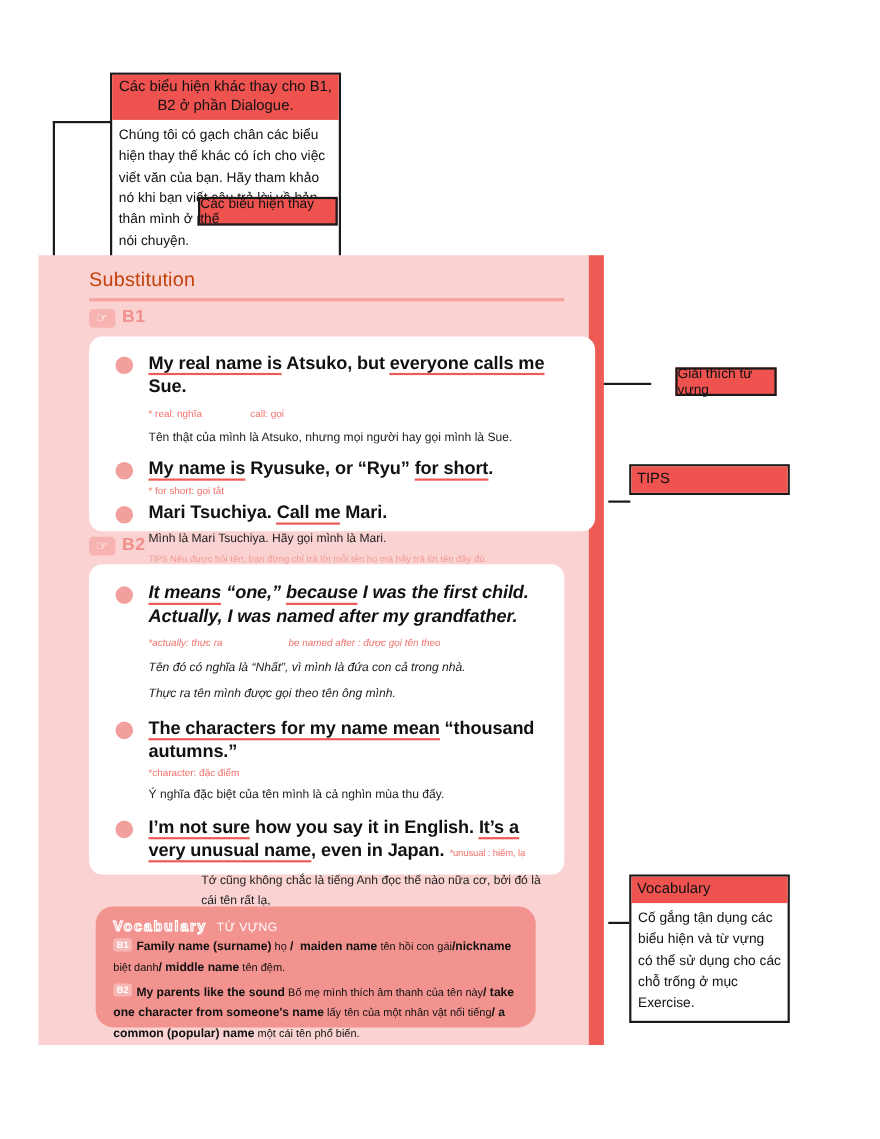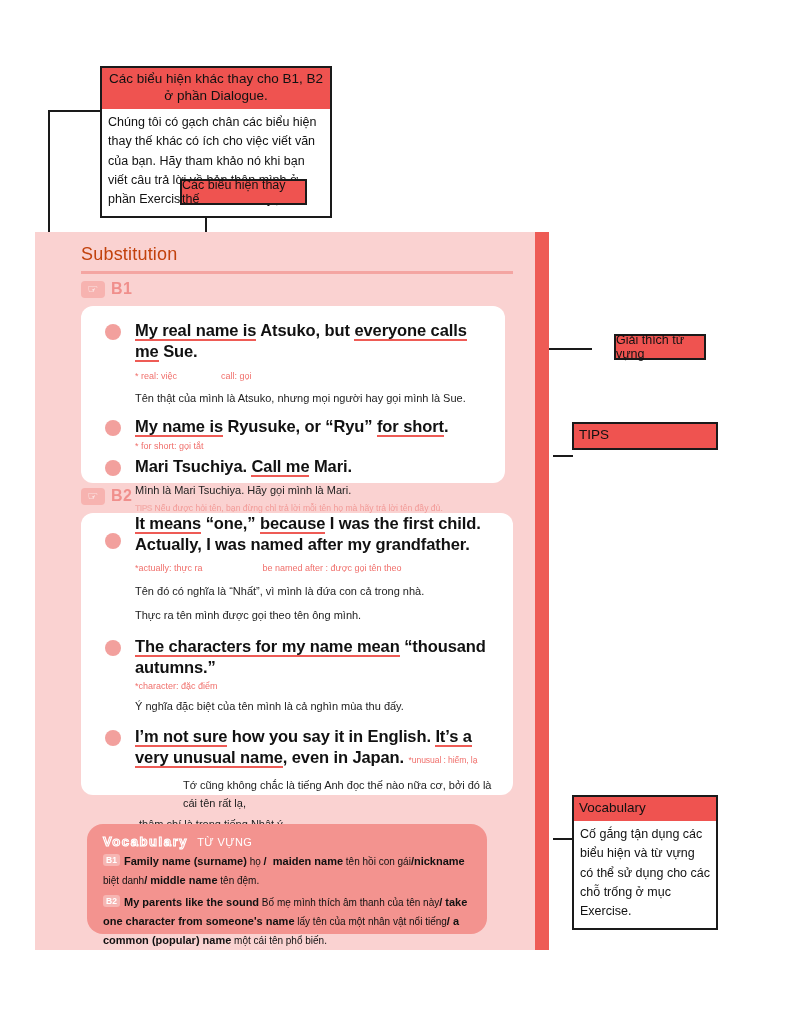--- a/index.html
+++ b/index.html
@@ -72,21 +72,21 @@
 <div class="ln h" style="left:48px;  top:289px; width:36px;"></div>
 <div class="ln h" style="left:48px;  top:496px; width:36px;"></div>
 
 <div class="ln v" style="left:205px; top:205px; height:51px;"></div>
 <div class="ln h" style="left:158px; top:255px; width:49px;"></div>
 
 <div class="ln h" style="left:280px; top:348px; width:312px;"></div>
 <div class="ln h" style="left:553px; top:455px; width:20px;"></div>
 <div class="ln h" style="left:553px; top:838px; width:20px;"></div>
 
-<div class="callout left" style="left:100px; top:66px; width:232px;">
+<div class="callout left" style="left:100px; top:66px; width:210px;">
   <div class="chead">Các biểu hiện khác thay cho B1, B2 ở phần Dialogue.</div>
   <div class="cbody">Chúng tôi có gạch chân các biểu hiện thay thế khác có ích cho việc viết văn của bạn. Hãy tham khảo nó khi bạn viết câu trả lời về bản thân mình ở phần Exercise và khi nói chuyện.</div>
 </div>
 
 <div class="callout simple" style="left:158px; top:179px; width:127px; height:26px;">Các biểu hiện thay thế</div>
 
 <div class="callout simple" style="left:592px; top:334px; width:92px; height:26px;">Giải thích từ vựng</div>
 
 <div class="callout" style="left:572px; top:422px; width:146px;">
   <div class="chead" style="text-align:left;">TIPS</div>
@@ -101,29 +101,29 @@
 <div id="page">
 
   <div class="sub-title">Substitution</div>
   <div class="sub-rule"></div>
 
   <div class="lvl" style="left:46px; top:48px;">
     <span class="hand">☞</span>
     <span class="lbl">B1</span>
   </div>
 
-  <div class="card" style="left:46px; top:74px; width:424px; height:177px;">
+  <div class="card" style="left:46px; top:74px; width:460px; height:177px;">
 
     <div class="row" style="padding-top:14px;">
       <span class="dot" style="top:18px;"></span>
       <div class="en">
         <u>My real name is</u> Atsuko, but <u>everyone calls me</u> Sue.
       </div>
       <div class="gloss" style="margin-top:8px;">
-        <span>* real: việc</span><span class="g2">call: gọi</span>
+        <span>* real: nghĩa</span><span class="g2">call: gọi</span>
       </div>
       <div class="vi" style="margin-top:6px;">Tên thật của mình là Atsuko, nhưng mọi người hay gọi mình là Sue.</div>
     </div>
 
     <div class="row" style="padding-top:9px;">
       <span class="dot" style="top:13px;"></span>
       <div class="en">
         <u>My name is</u> Ryusuke, or “Ryu” <u>for short</u>.
       </div>
       <div class="gloss" style="margin-top:3px;">* for short: gọi tắt</div>
@@ -142,21 +142,21 @@
     </div>
   </div>
 
   <div class="lvl" style="left:46px; top:255px;">
     <span class="hand">☞</span>
     <span class="lbl">B2</span>
   </div>
 
   <div class="card" style="left:46px; top:281px; width:432px; height:282px;">
 
-    <div class="row" style="">
+    <div class="row" style="padding-top:16px;font-style:italic;">
       <span class="dot" style="top:20px;"></span>
       <div class="en">
         <u>It means</u> “one,” <u>because</u> I was the first child. Actually, I was named after my grandfather.
       </div>
       <div class="gloss" style="margin-top:7px;">
         <span>*actually: thực ra</span><span class="g2b">be named after : được gọi tên theo</span>
       </div>
       <div class="vi" style="margin-top:7px;">Tên đó có nghĩa là “Nhất”, vì mình là đứa con cả trong nhà.</div>
       <div class="vi" style="margin-top:7px;">Thực ra tên mình được gọi theo tên ông mình.</div>
     </div>

